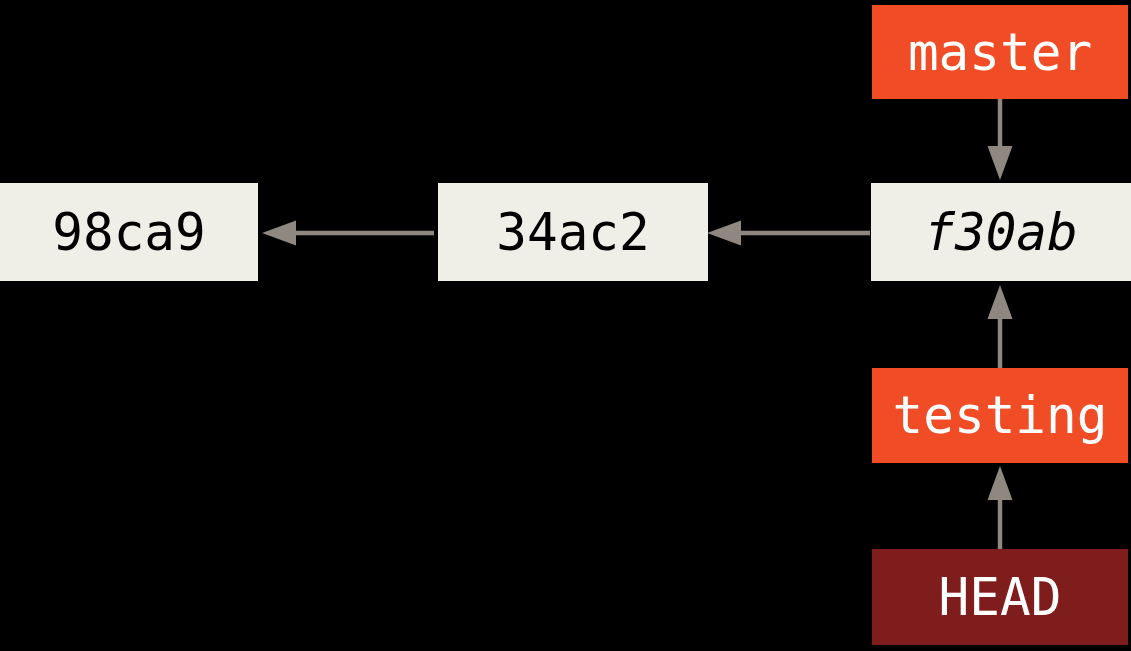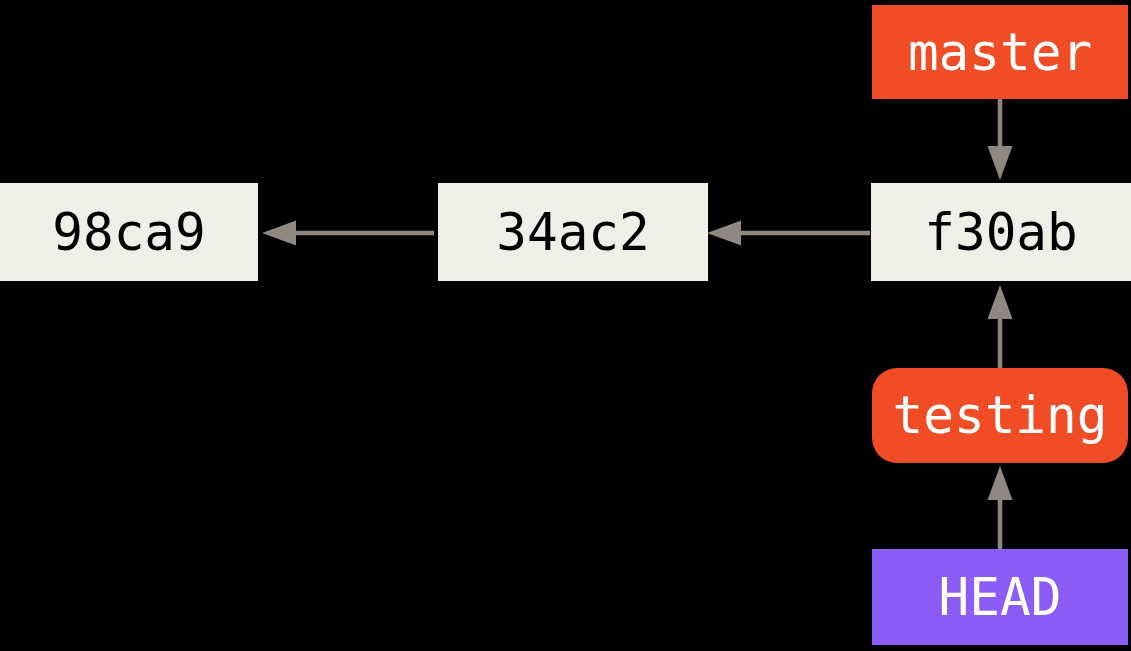--- a/index.html
+++ b/index.html
@@ -39,30 +39,30 @@
     line-height: 1;
   }
   .commit {
     background: #f0efe7;
     color: #000000;
     top: 183px;
     height: 98px;
   }
   .commit-98ca9 { left: 0px;   width: 258px; }
   .commit-34ac2 { left: 438px; width: 270px; }
-  .commit-f30ab { left: 871px; width: 260px; }
+  .commit-f30ab { left: 871px; width: 260px; font-style: italic; }
   .ref {
     left: 872px;
     width: 256px;
     color: #ffffff;
   }
   .ref-branch { background: #f04c26; }
-  .ref-head   { background: #8b5cf6; }
+  .ref-head   { background: #7f1d1d; }
   .ref-master  { top: 5px;   height: 94px; }
-  .ref-testing { top: 368px; height: 95px; border-radius: 25px; }
+  .ref-testing { top: 368px; height: 95px; }
   .ref-HEAD    { top: 549px; height: 96px; }
 </style>
 </head>
 <body>
 
 <div class="canvas">
 
   <svg class="arrow-layer" width="1131" height="651" viewBox="0 0 1131 651" aria-hidden="true">
 
     <g>

